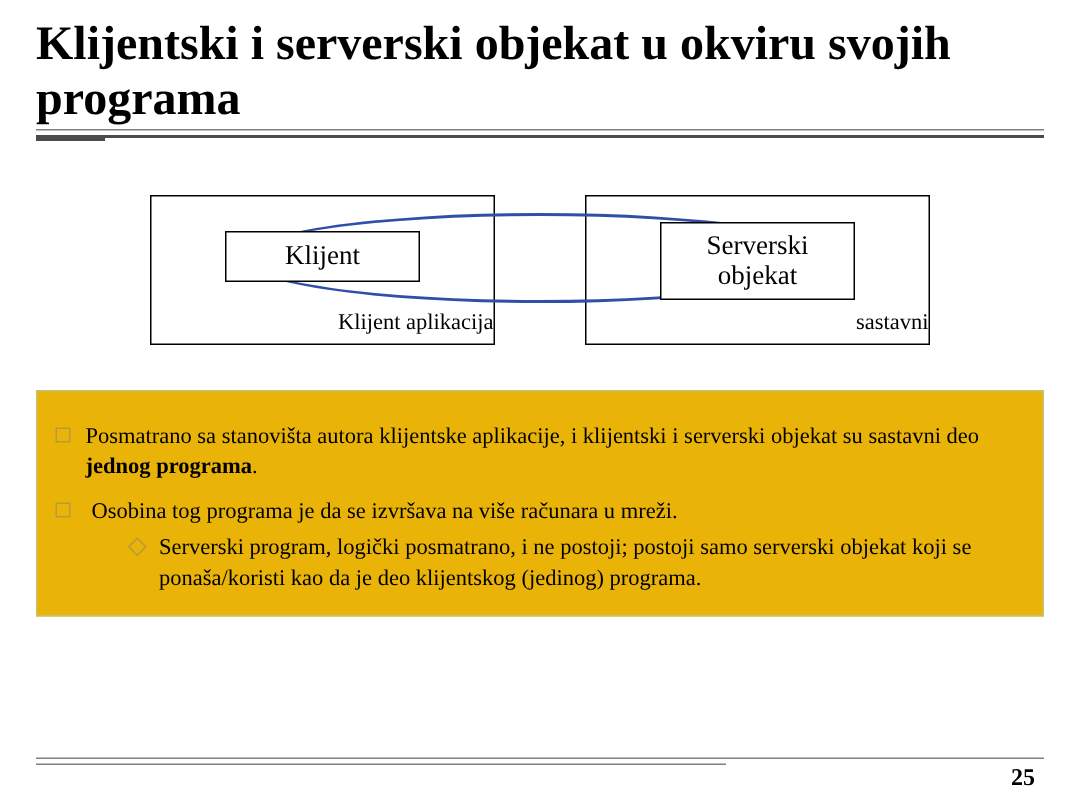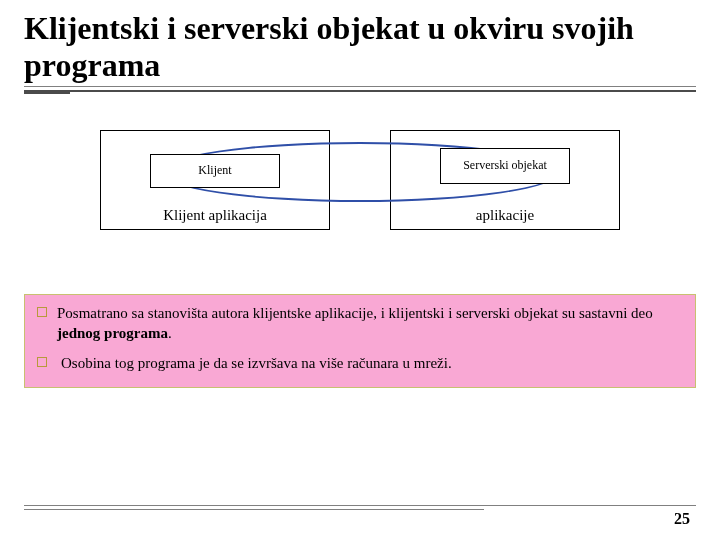--- a/index.html
+++ b/index.html
@@ -41,45 +41,45 @@
   .diagram-wrap {
     position: relative;
     margin: 36px auto 0 auto;
     width: 520px;
     height: 130px;
   }
   .box {
     position: absolute;
     border: 1px solid #000;
     background: #fff;
-    text-align: center;
+    text-align: right;
     font-size: 15px;
     line-height: 1.15;
     display: flex;
     flex-direction: column;
     justify-content: flex-end;
     padding-bottom: 4px;
   }
   .box-left  { left: 0;   top: 0; width: 230px; height: 100px; }
   .box-right { right: 0;  top: 0; width: 230px; height: 100px; }
 
   .inner {
     position: absolute;
     border: 1px solid #000;
     background: #fff;
-    font-size: 12px;
+    font-size: 18px;
     line-height: 1.1;
     display: flex;
     align-items: center;
     justify-content: center;
     text-align: center;
     padding: 2px 22px;
   }
   .inner-left  { left: 50px;  top: 24px; width: 130px; height: 34px; }
-  .inner-right { right: 50px; top: 18px; width: 130px; height: 36px; }
+  .inner-right { right: 50px; top: 18px; width: 130px; height: 52px; }
 
   .ellipse {
     position: absolute;
     border: 2px solid #2f4fa8;
     border-radius: 50%;
     background: transparent;
     pointer-events: none;
   }
   .ellipse-main {
     left: 60px; top: 12px; width: 400px; height: 60px;
@@ -88,24 +88,23 @@
   .arrowhead {
     position: absolute;
     width: 0; height: 0;
     border-top: 5px solid transparent;
     border-bottom: 5px solid transparent;
     border-left: 12px solid #2f4fa8;
   }
   .arrow-right { left: 452px; top: 36px; transform: rotate(6deg); }
 
   .content {
-    margin-top: 34px;
     border: 1px solid #c8c070;
-    background: #f9a8d4;
-    padding: 4px 12px 10px 12px;
+    background: #eab308;
+    padding: 16px 12px 10px 12px;
     font-size: 15px;
     line-height: 1.35;
   }
   .bul {
     display: flex;
     gap: 10px;
     margin: 4px 0 10px 0;
   }
   .bul:last-child { margin-bottom: 4px; gap: 14px; }
   .sq {
@@ -156,21 +155,21 @@
     <div class="rule-top"></div>
     <div class="rule-main"></div>
     <div class="rule-short"></div>
   </div>
 
   <div class="diagram-wrap">
     <div class="box box-left">
       <span>Klijent aplikacija</span>
     </div>
     <div class="box box-right">
-      <span>aplikacije</span>
+      <span>sastavni</span>
     </div>
 
     <div class="ellipse ellipse-main"></div>
     <div class="arrowhead arrow-right"></div>
 
     <div class="inner inner-left">
       <span>Klijent</span>
     </div>
     <div class="inner inner-right">
       <span>Serverski objekat</span>
@@ -181,20 +180,24 @@
     <div class="bul">
       <span class="sq"></span>
       <span>
         <span>Posmatrano sa stanovišta autora klijentske aplikacije, i klijentski i serverski objekat su sastavni deo </span><b>jednog programa</b><span>.</span>
       </span>
     </div>
     <div class="bul">
       <span class="sq"></span>
       <div style="flex:1">
         <span>Osobina tog programa je da se izvršava na više računara u mreži.</span>
+        <div class="sub">
+          <span class="dia"></span>
+          <span>Serverski program, logički posmatrano, i ne postoji; postoji samo serverski objekat koji se ponaša/koristi kao da je deo klijentskog (jedinog) programa.</span>
+        </div>
       </div>
     </div>
   </div>
 </div>
 
 <div class="footer-rule"></div>
 <div class="footer-short"></div>
 <div class="pagenum">25</div>
 
 </body></html>

